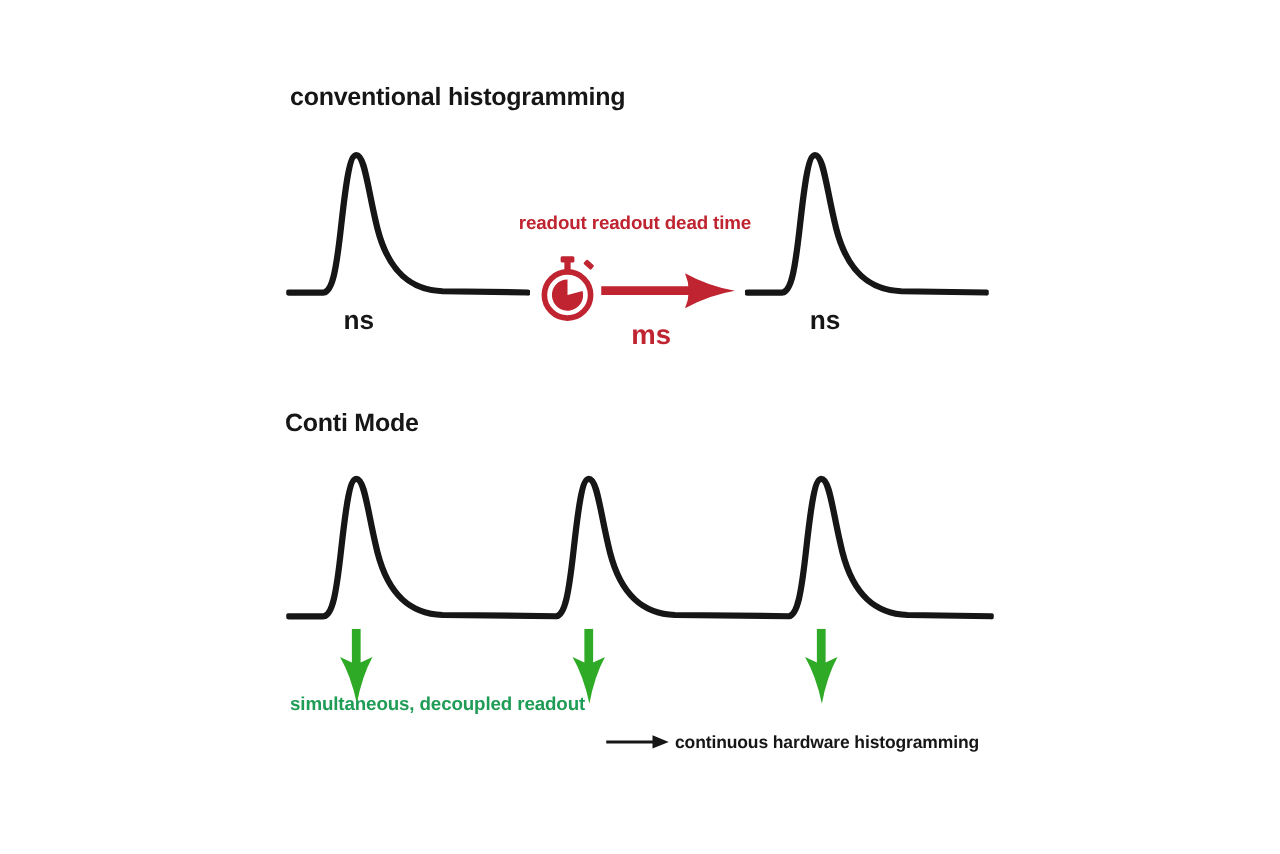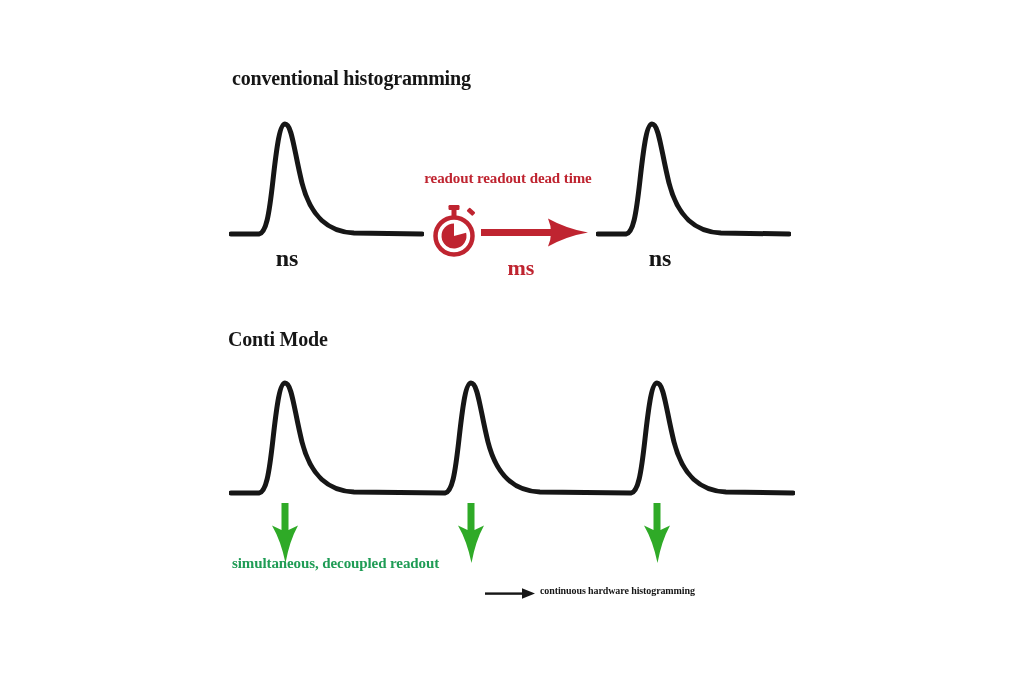--- a/index.html
+++ b/index.html
@@ -6,46 +6,46 @@
     --curve-black:#161616;
     --accent-red:#bf2430;
     --arrow-green:#2faa27;
     --text-green:#1f9c55;
   }
   html,body{margin:0;padding:0;background:#ffffff;}
   .stage{
     position:relative;
     width:879px;height:683px;
     background:#ffffff;
-    font-family:Liberation Serif, serif;
+    font-family:Liberation Sans, sans-serif;
     overflow:hidden;
   }
   .abs{position:absolute;}
   .title{
     font-size:20px;font-weight:700;color:var(--curve-black);
     letter-spacing:-0.2px;white-space:nowrap;
   }
   .unit-label{
-    font-size:24px;font-weight:700;color:var(--curve-black);
+    font-size:21px;font-weight:700;color:var(--curve-black);
     text-align:center;white-space:nowrap;
   }
   .red-note{
     font-size:15px;font-weight:700;color:var(--accent-red);
     text-align:center;white-space:nowrap;letter-spacing:-0.1px;
   }
   .red-unit{
     font-size:22px;font-weight:700;color:var(--accent-red);
     text-align:center;white-space:nowrap;
   }
   .caption-green{
     font-size:15px;font-weight:700;color:var(--text-green);
     white-space:nowrap;letter-spacing:-0.1px;
   }
   .caption-black{
-    font-size:10px;font-weight:700;color:var(--curve-black);
+    font-size:14px;font-weight:700;color:var(--curve-black);
     white-space:nowrap;letter-spacing:-0.1px;text-align:center;
   }
   svg{display:block;}
 </style>
 </head>
 <body>
 
 <div class="stage">
 
   <div class="abs title" style="left:232px;top:67px;">conventional histogramming</div>

